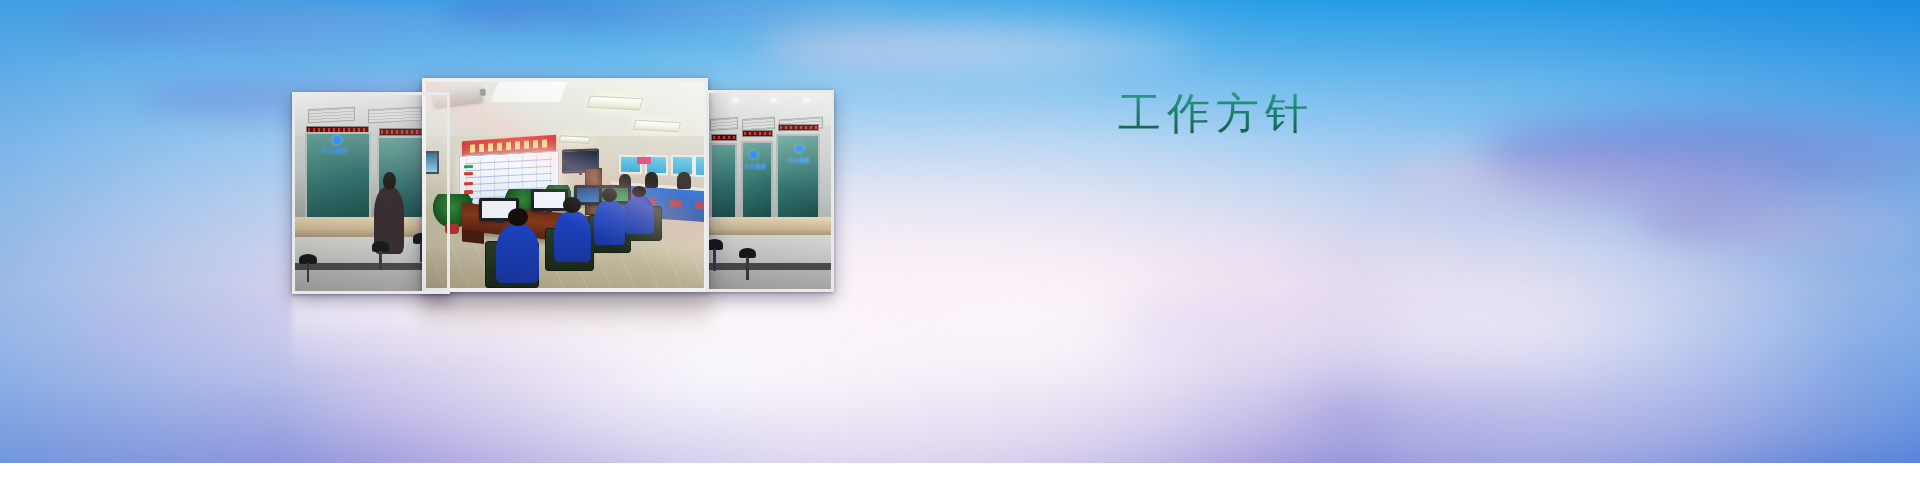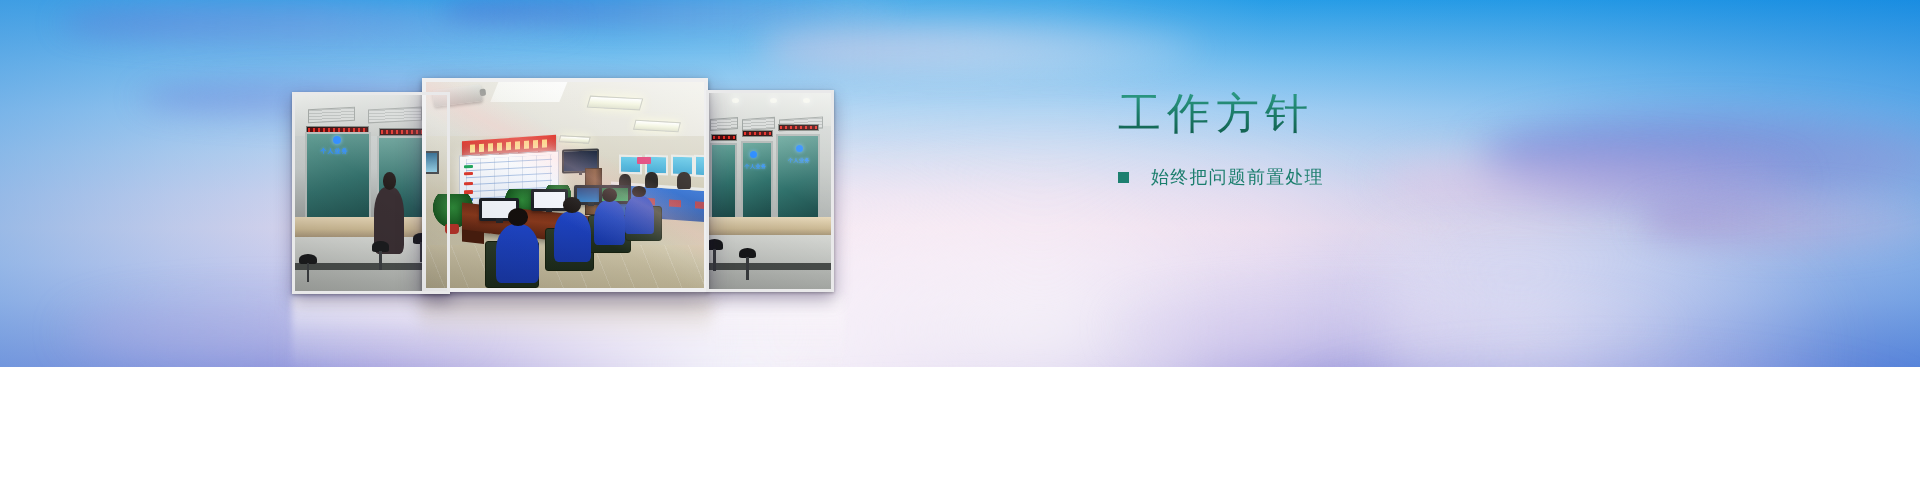--- a/index.html
+++ b/index.html
@@ -9,21 +9,21 @@
     width: 1920px;
     height: 490px;
     overflow: hidden;
     font-family: "Liberation Sans", "DejaVu Sans", sans-serif;
   }
 
   
   .banner {
     position: relative;
     width: 1920px;
-    height: 367px;
+    height: 463px;
     overflow: hidden;
     background: #7fb4ea;
     text-decoration: underline;
   }
 
   
   .sky-base {
     position: absolute;
     inset: 0;
     background:
@@ -565,21 +565,17 @@
   </div>
 
   <div class="text-panel">
 
     <div class="panel-title">工作方针</div>
 
     <ul class="bullets">
 
 
 
-      <li class="bullet-row">
-        <span class="bullet-marker"></span>
-        <span class="bullet-text">始终把问题前置处理</span>
-      </li>
 
     </ul>
   </div>
 
 </div>
 
 </body></html>

